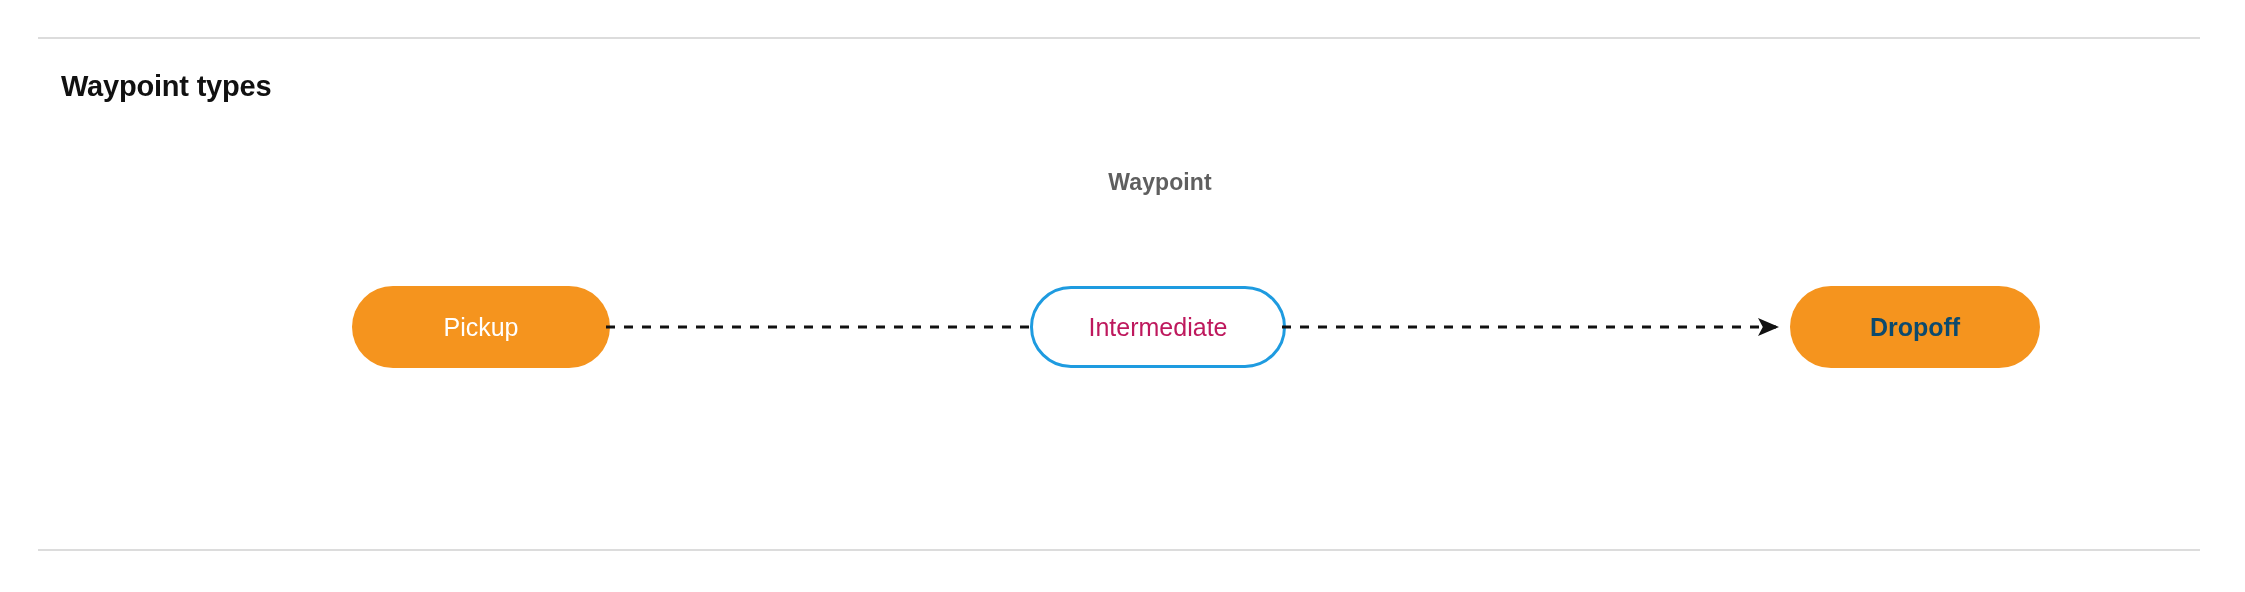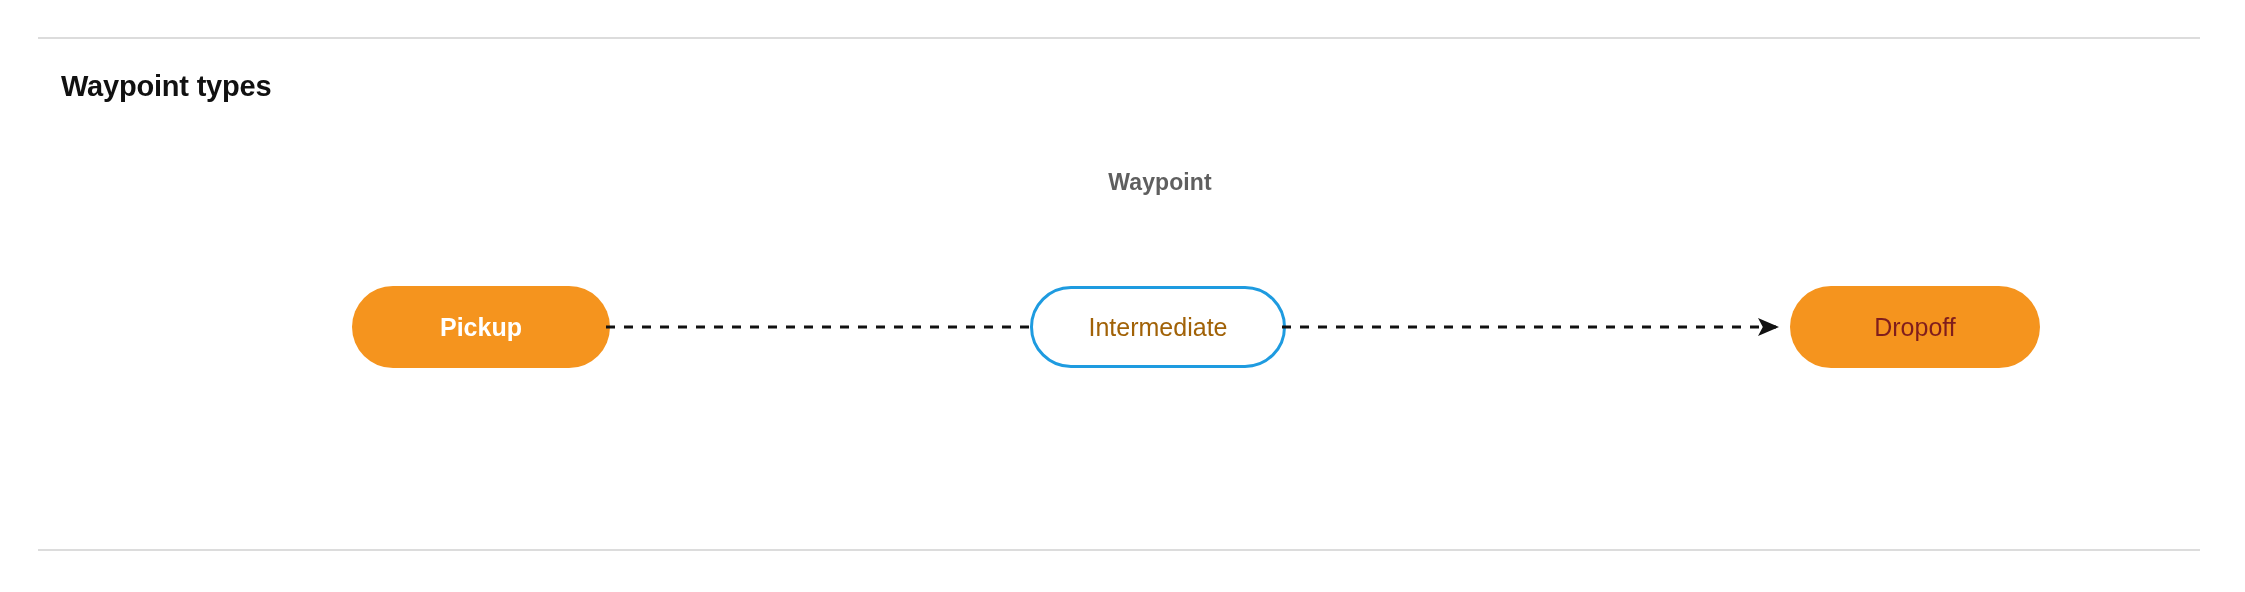--- a/index.html
+++ b/index.html
@@ -92,41 +92,41 @@
     line-height: 1;
   }
 
   .node.pickup {
     left: 352px;
     width: 258px;
     background: #f5941e;
   }
   .node.pickup .node-label {
     color: #ffffff;
-    font-weight: bold;
+    font-weight: normal;
   }
 
   .node.dropoff {
     left: 1790px;
     width: 250px;
     background: #f5941e;
   }
   .node.dropoff .node-label {
-    color: #7f1d1d;
-    font-weight: normal;
+    color: #0c4a6e;
+    font-weight: bold;
   }
 
   .node.intermediate {
     left: 1030px;
     width: 256px;
     background: #ffffff;
     border: 3px solid #1e9be0;
   }
   .node.intermediate .node-label {
-    color: #a16207;
+    color: #be185d;
     font-weight: normal;
   }
 
   
   .connector {
     position: absolute;
     top: 286px;
     height: 82px;
     overflow: visible;
   }

